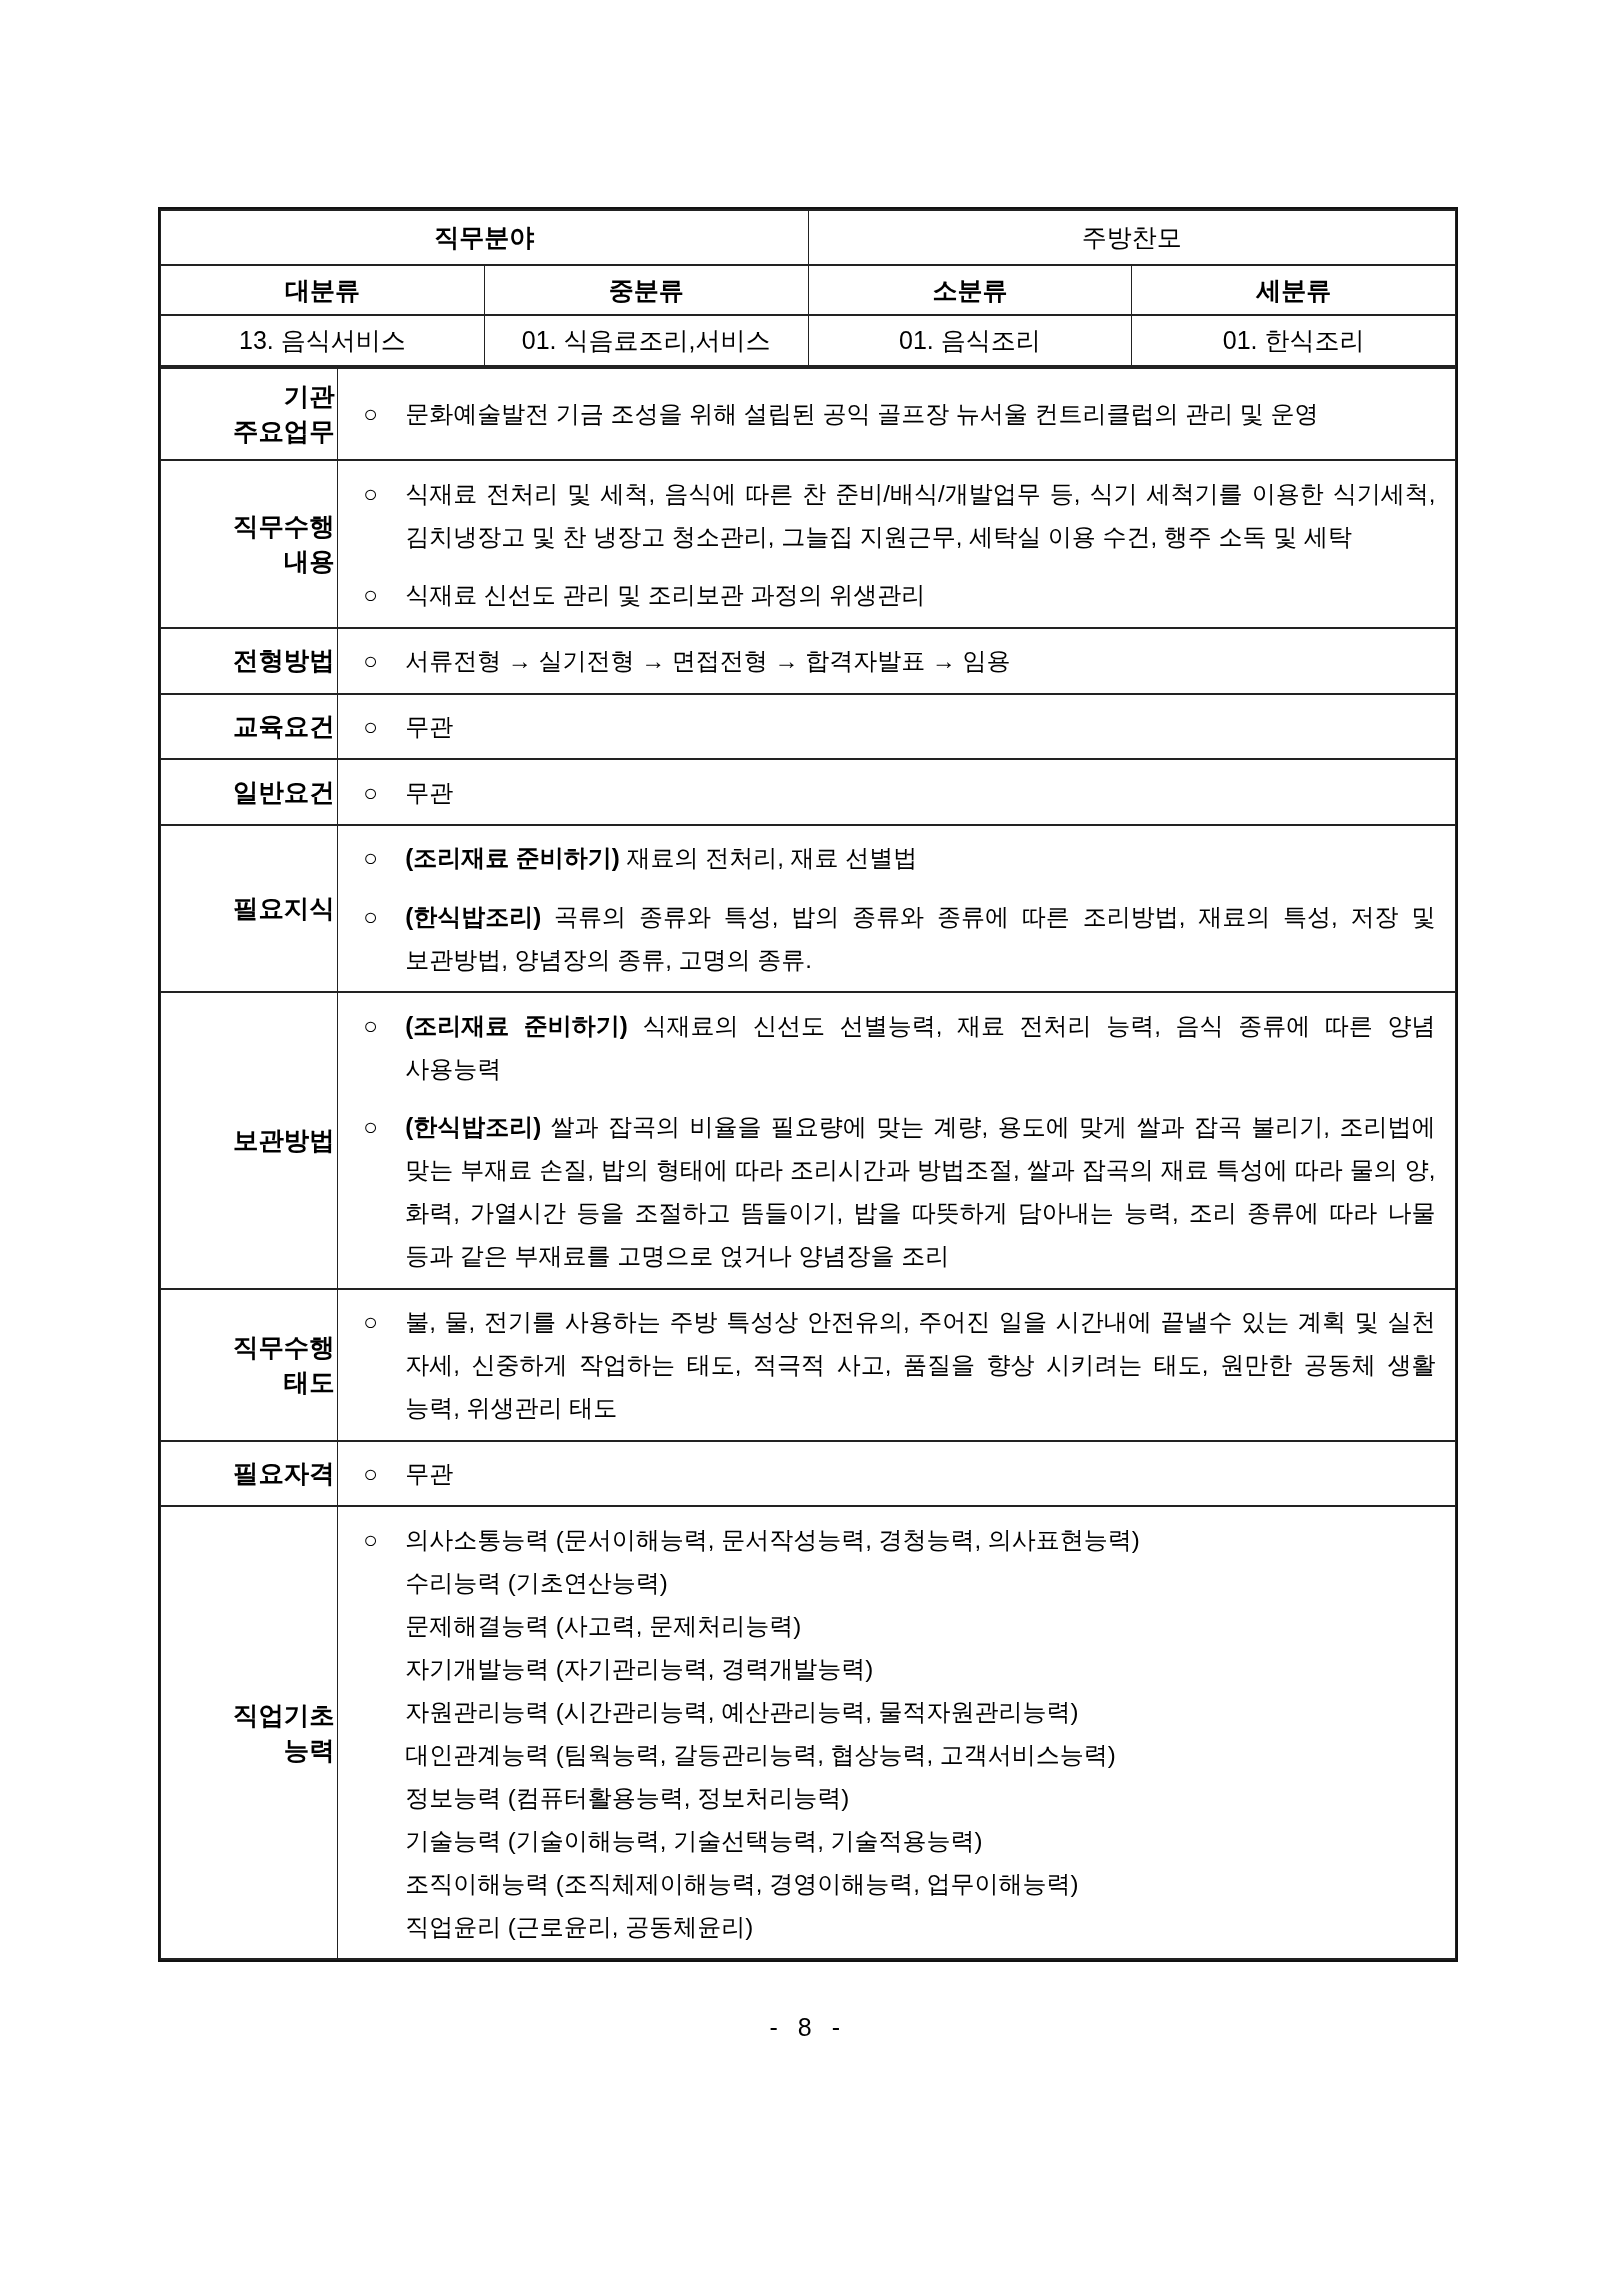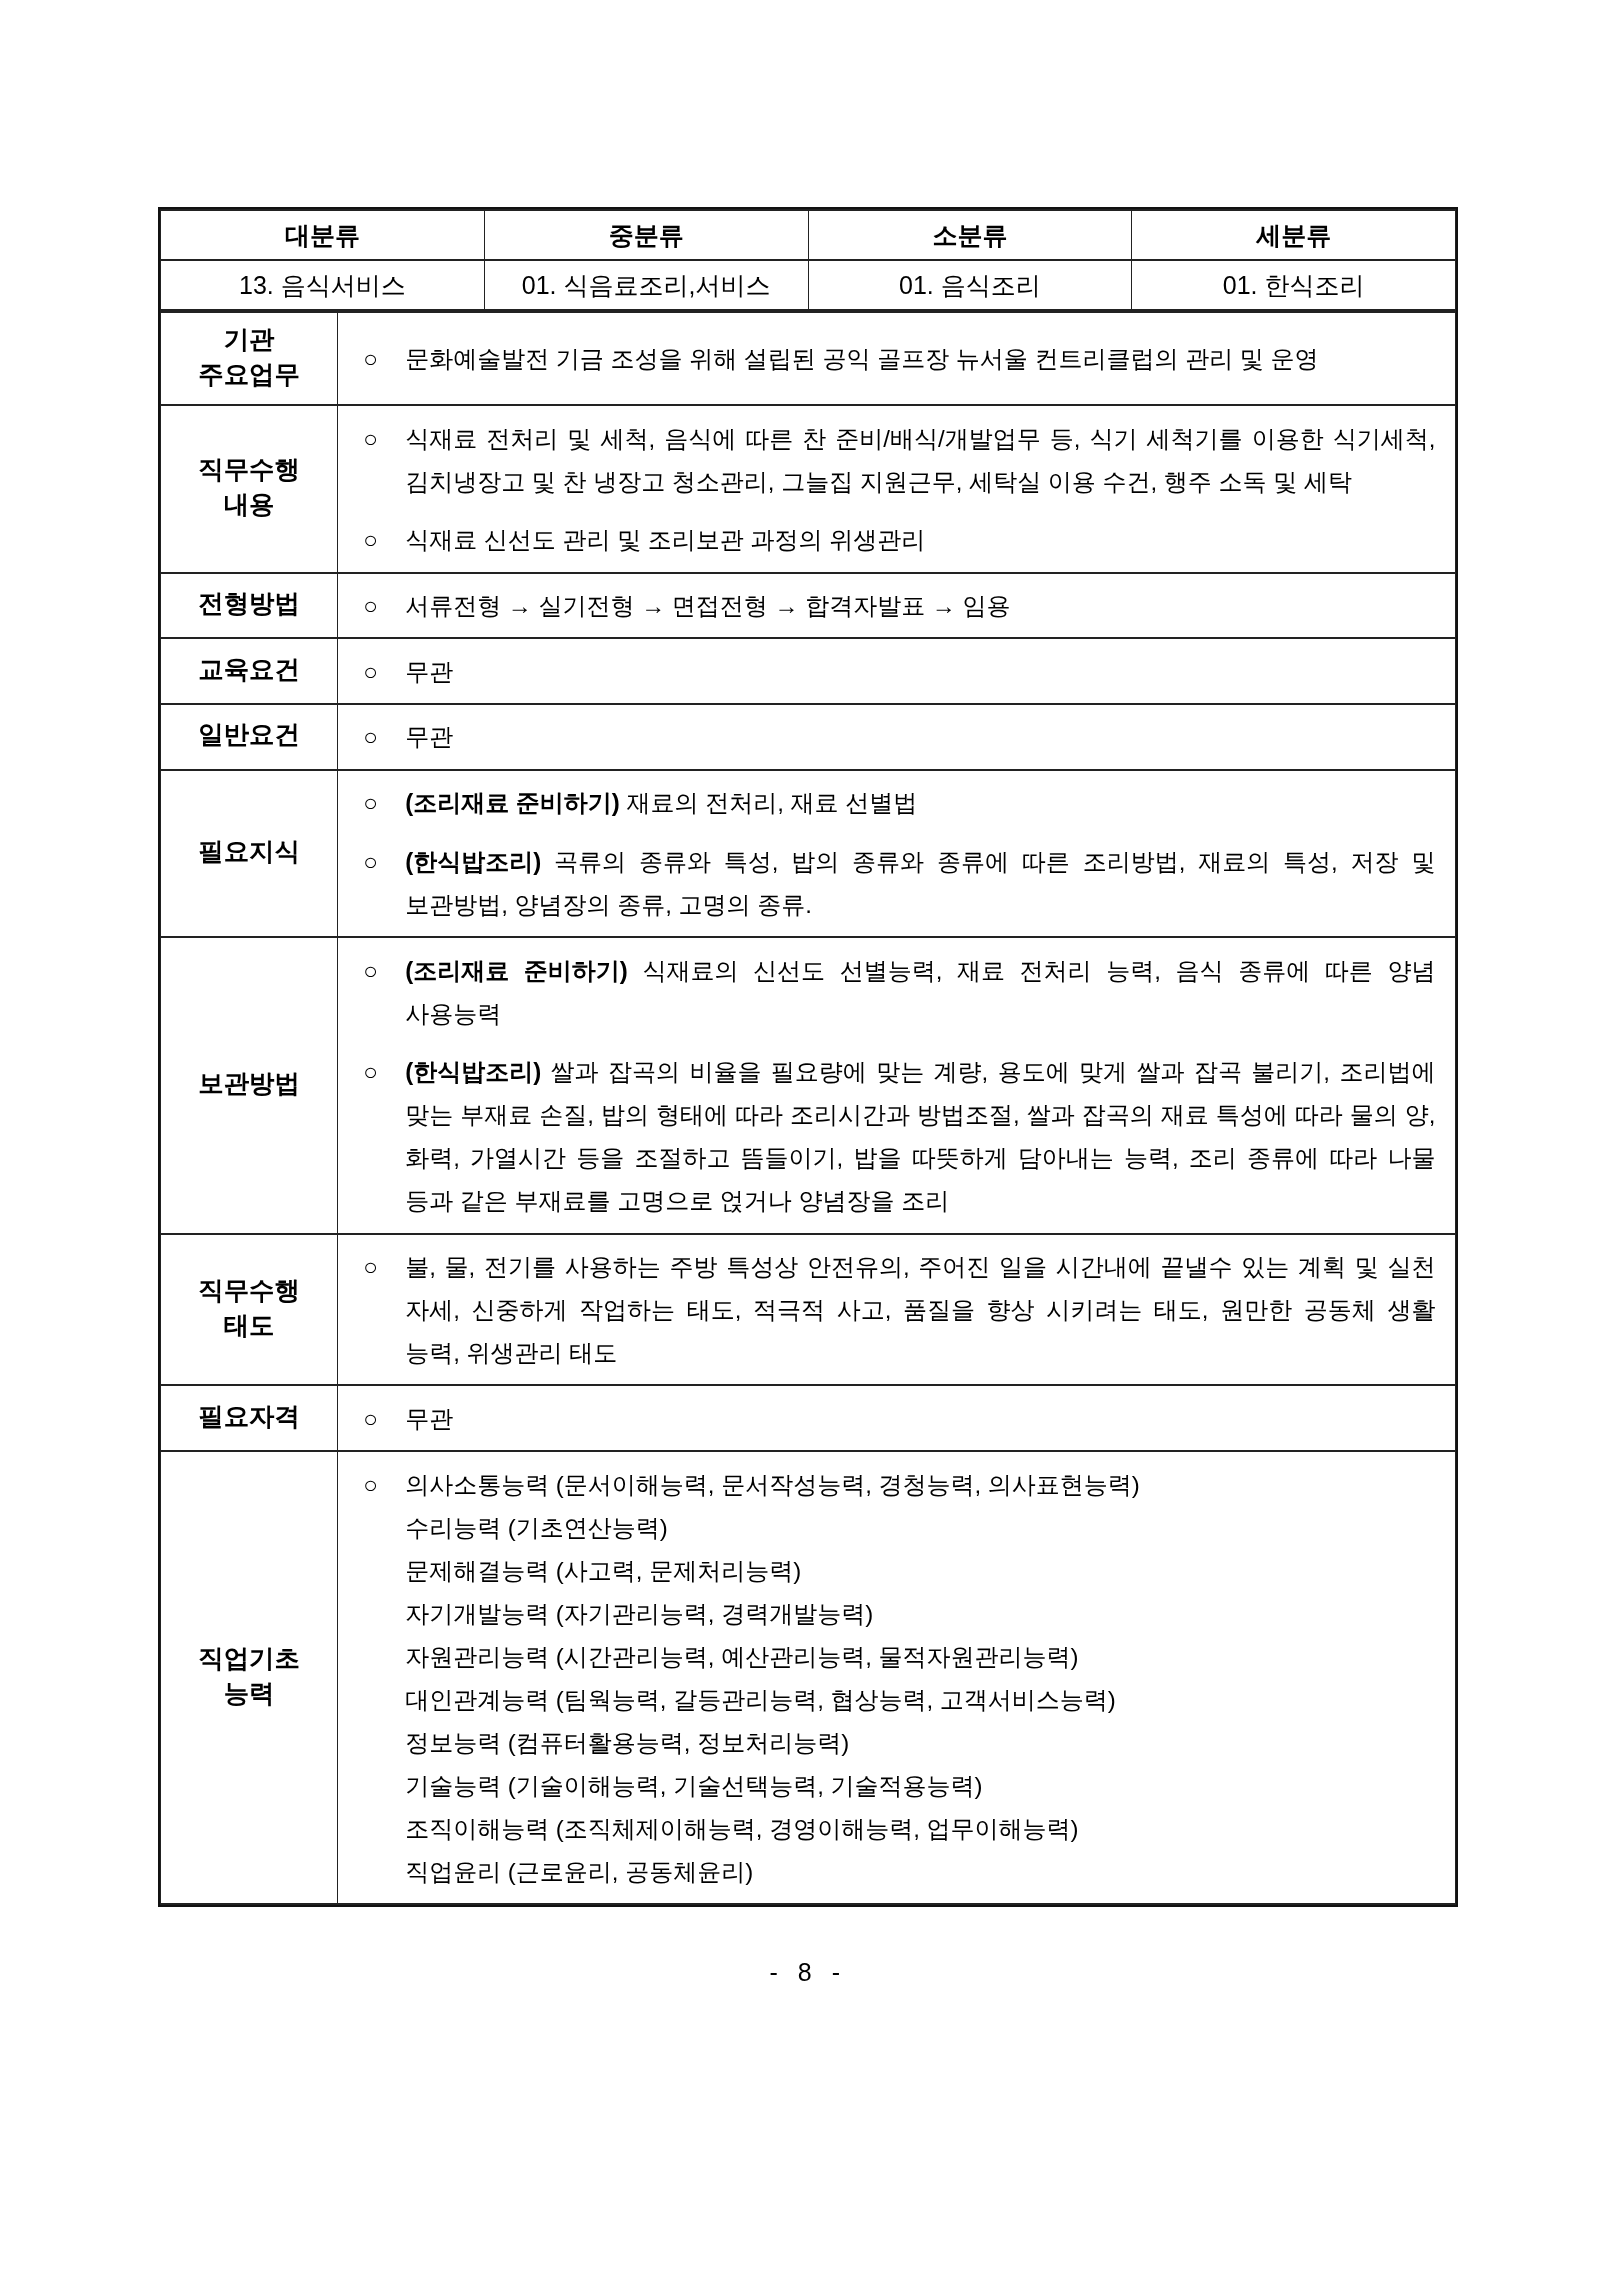--- a/index.html
+++ b/index.html
@@ -43,24 +43,23 @@
   .t-main { border-top: 2px solid #222; }
   .t-main td {
     border: 1.3px solid #222;
     border-top-width: 2px; border-bottom-width: 2px;
   }
   .label-cell {
     width: 171px;
     font-weight: bold;
     font-size: 25.4px;
     line-height: 35px;
-    text-align: center;
+    text-align: right;
     vertical-align: middle;
     padding: 10.4px 2.6px;
-    font-family: Liberation Mono, monospace;
   }
   .content-cell {
     font-size: 24px;
     vertical-align: middle;
     padding: 10.4px 19.6px 10.4px 25px;
   }
   .para {
     position: relative;
     padding-left: 42px;
     line-height: 43px;
@@ -81,20 +80,24 @@
 </head>
 <body>
 
 <div class="page">
 
 
   <div class="tbl-wrap">
 
     <table class="t-top">
       <tbody>
+          <tr class="r1">
+        <td colspan="2" class="hd">직무분야</td>
+        <td colspan="2">주방찬모</td>
+      </tr>
       <tr>
         <td class="hd">대분류</td>
         <td class="hd">중분류</td>
         <td class="hd">소분류</td>
         <td class="hd">세분류</td>
       </tr>
       <tr>
         <td>13. 음식서비스</td>
         <td>01. 식음료조리,서비스</td>
         <td>01. 음식조리</td>

